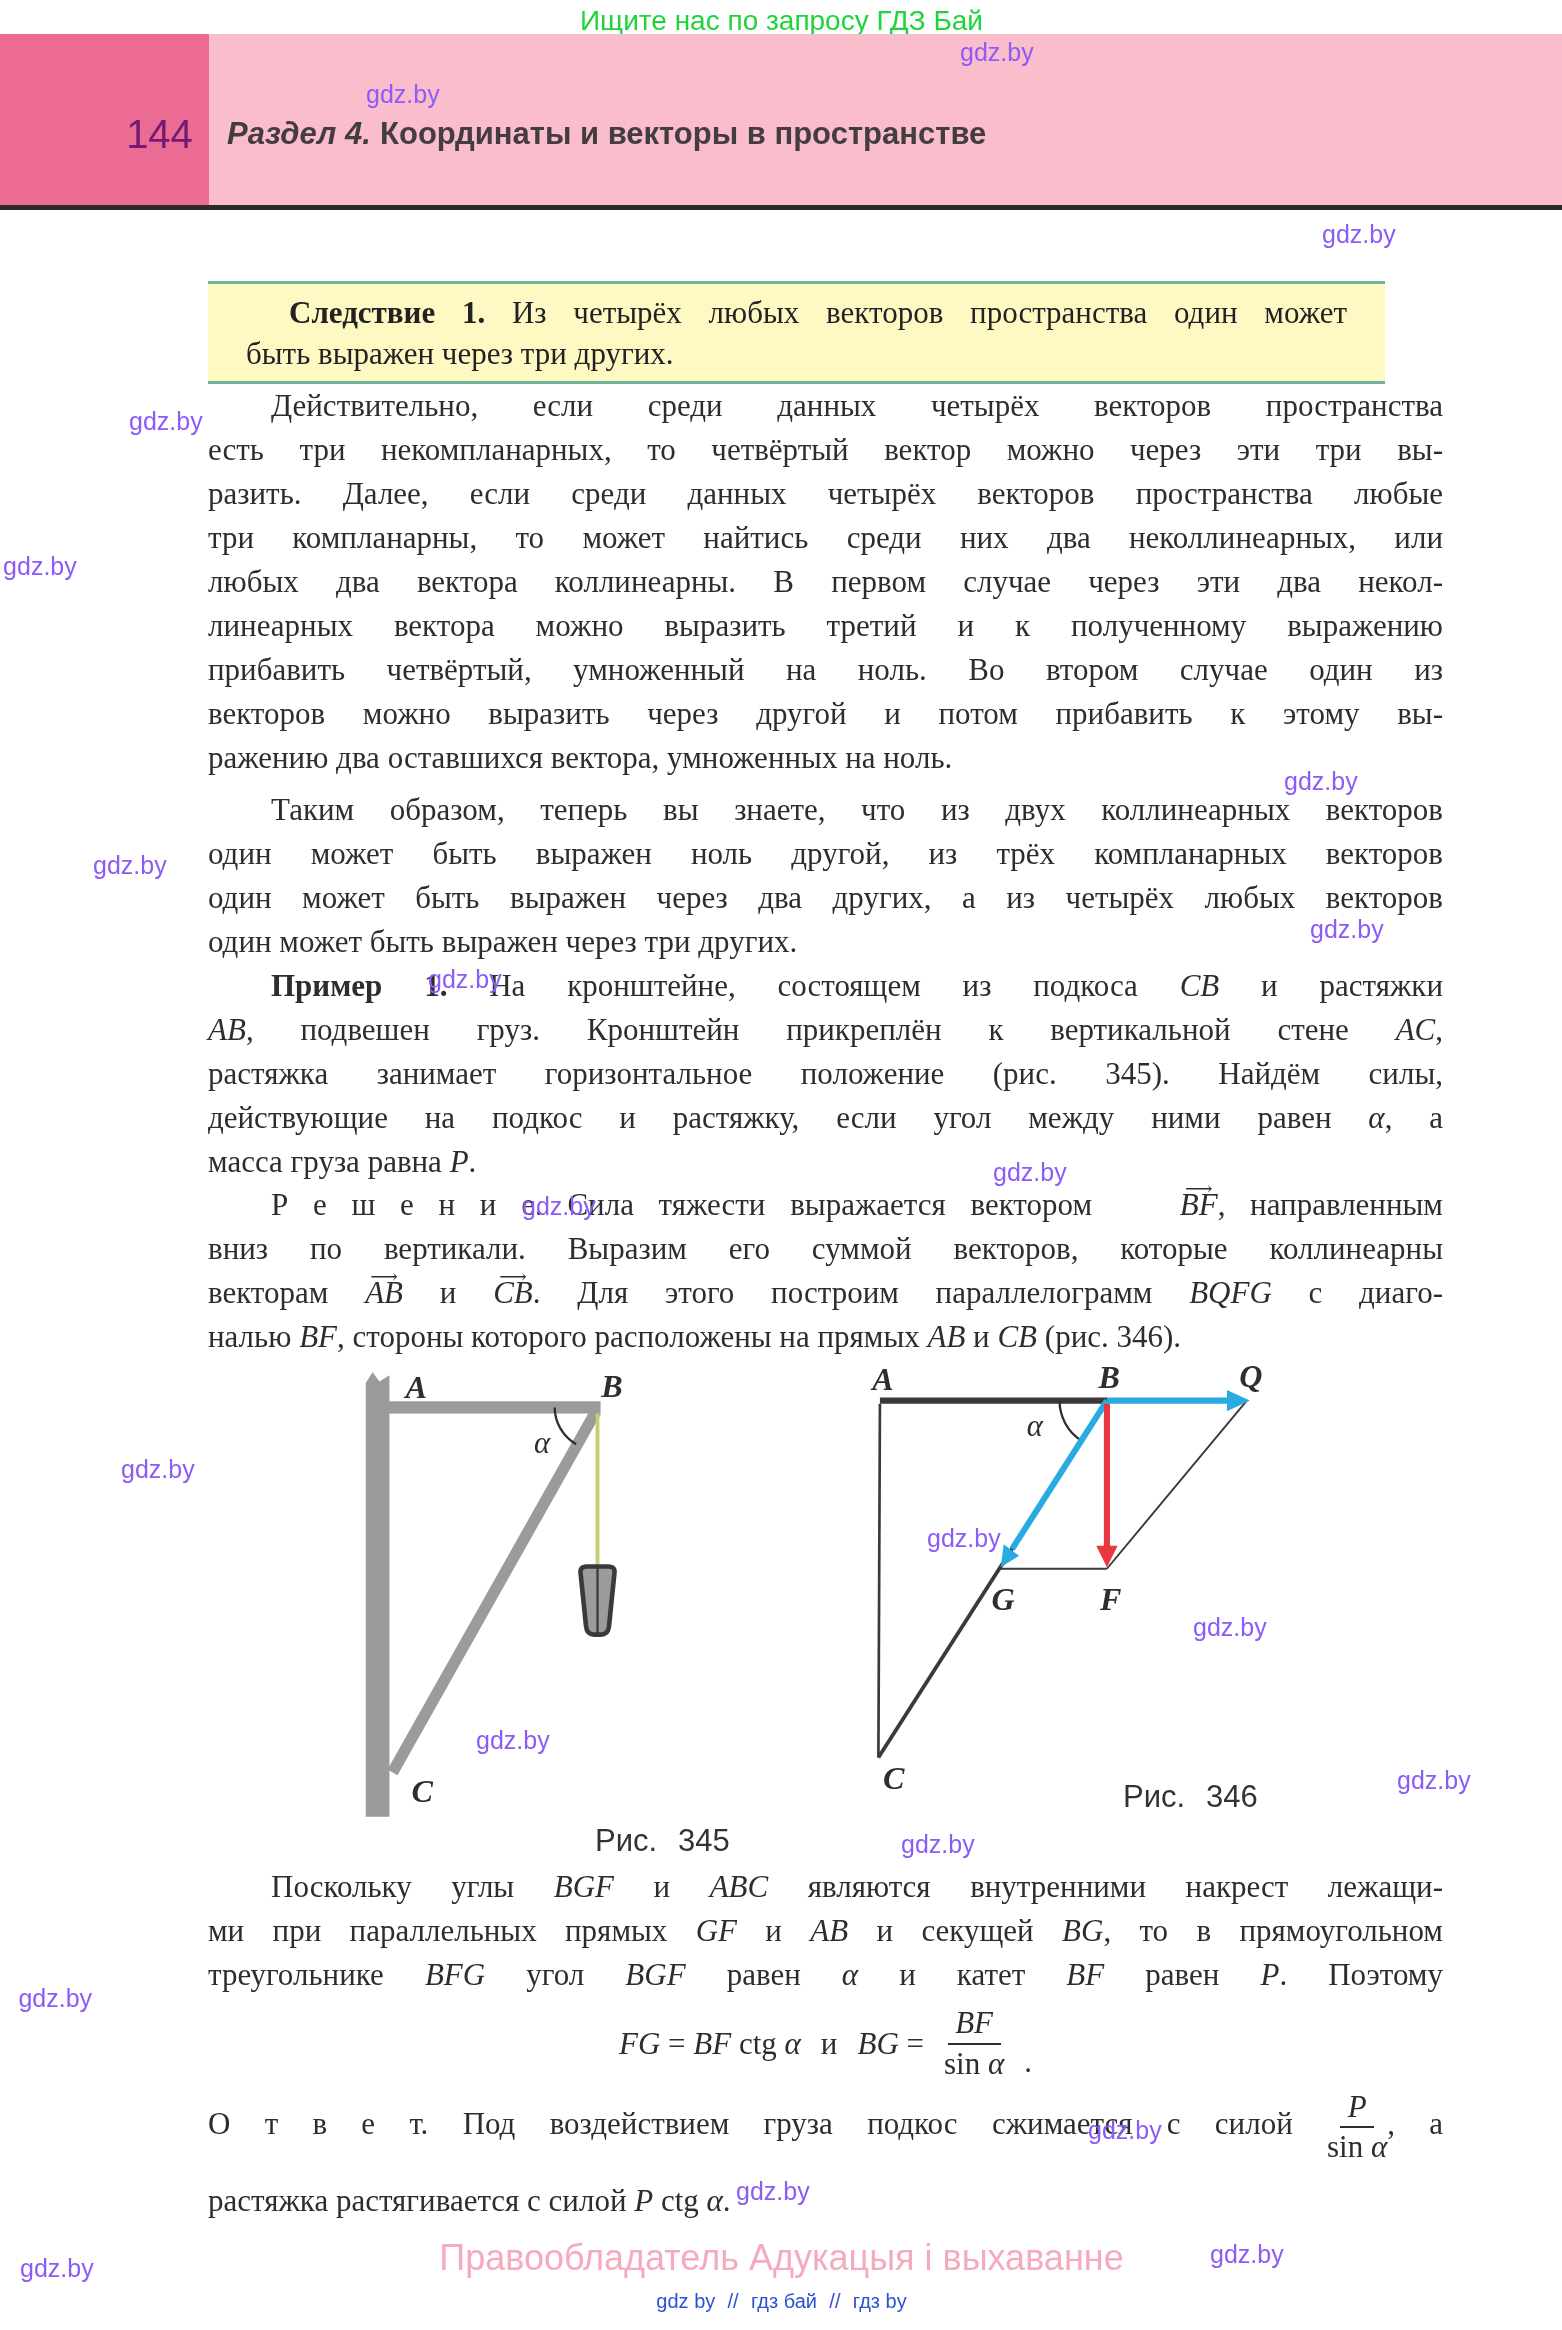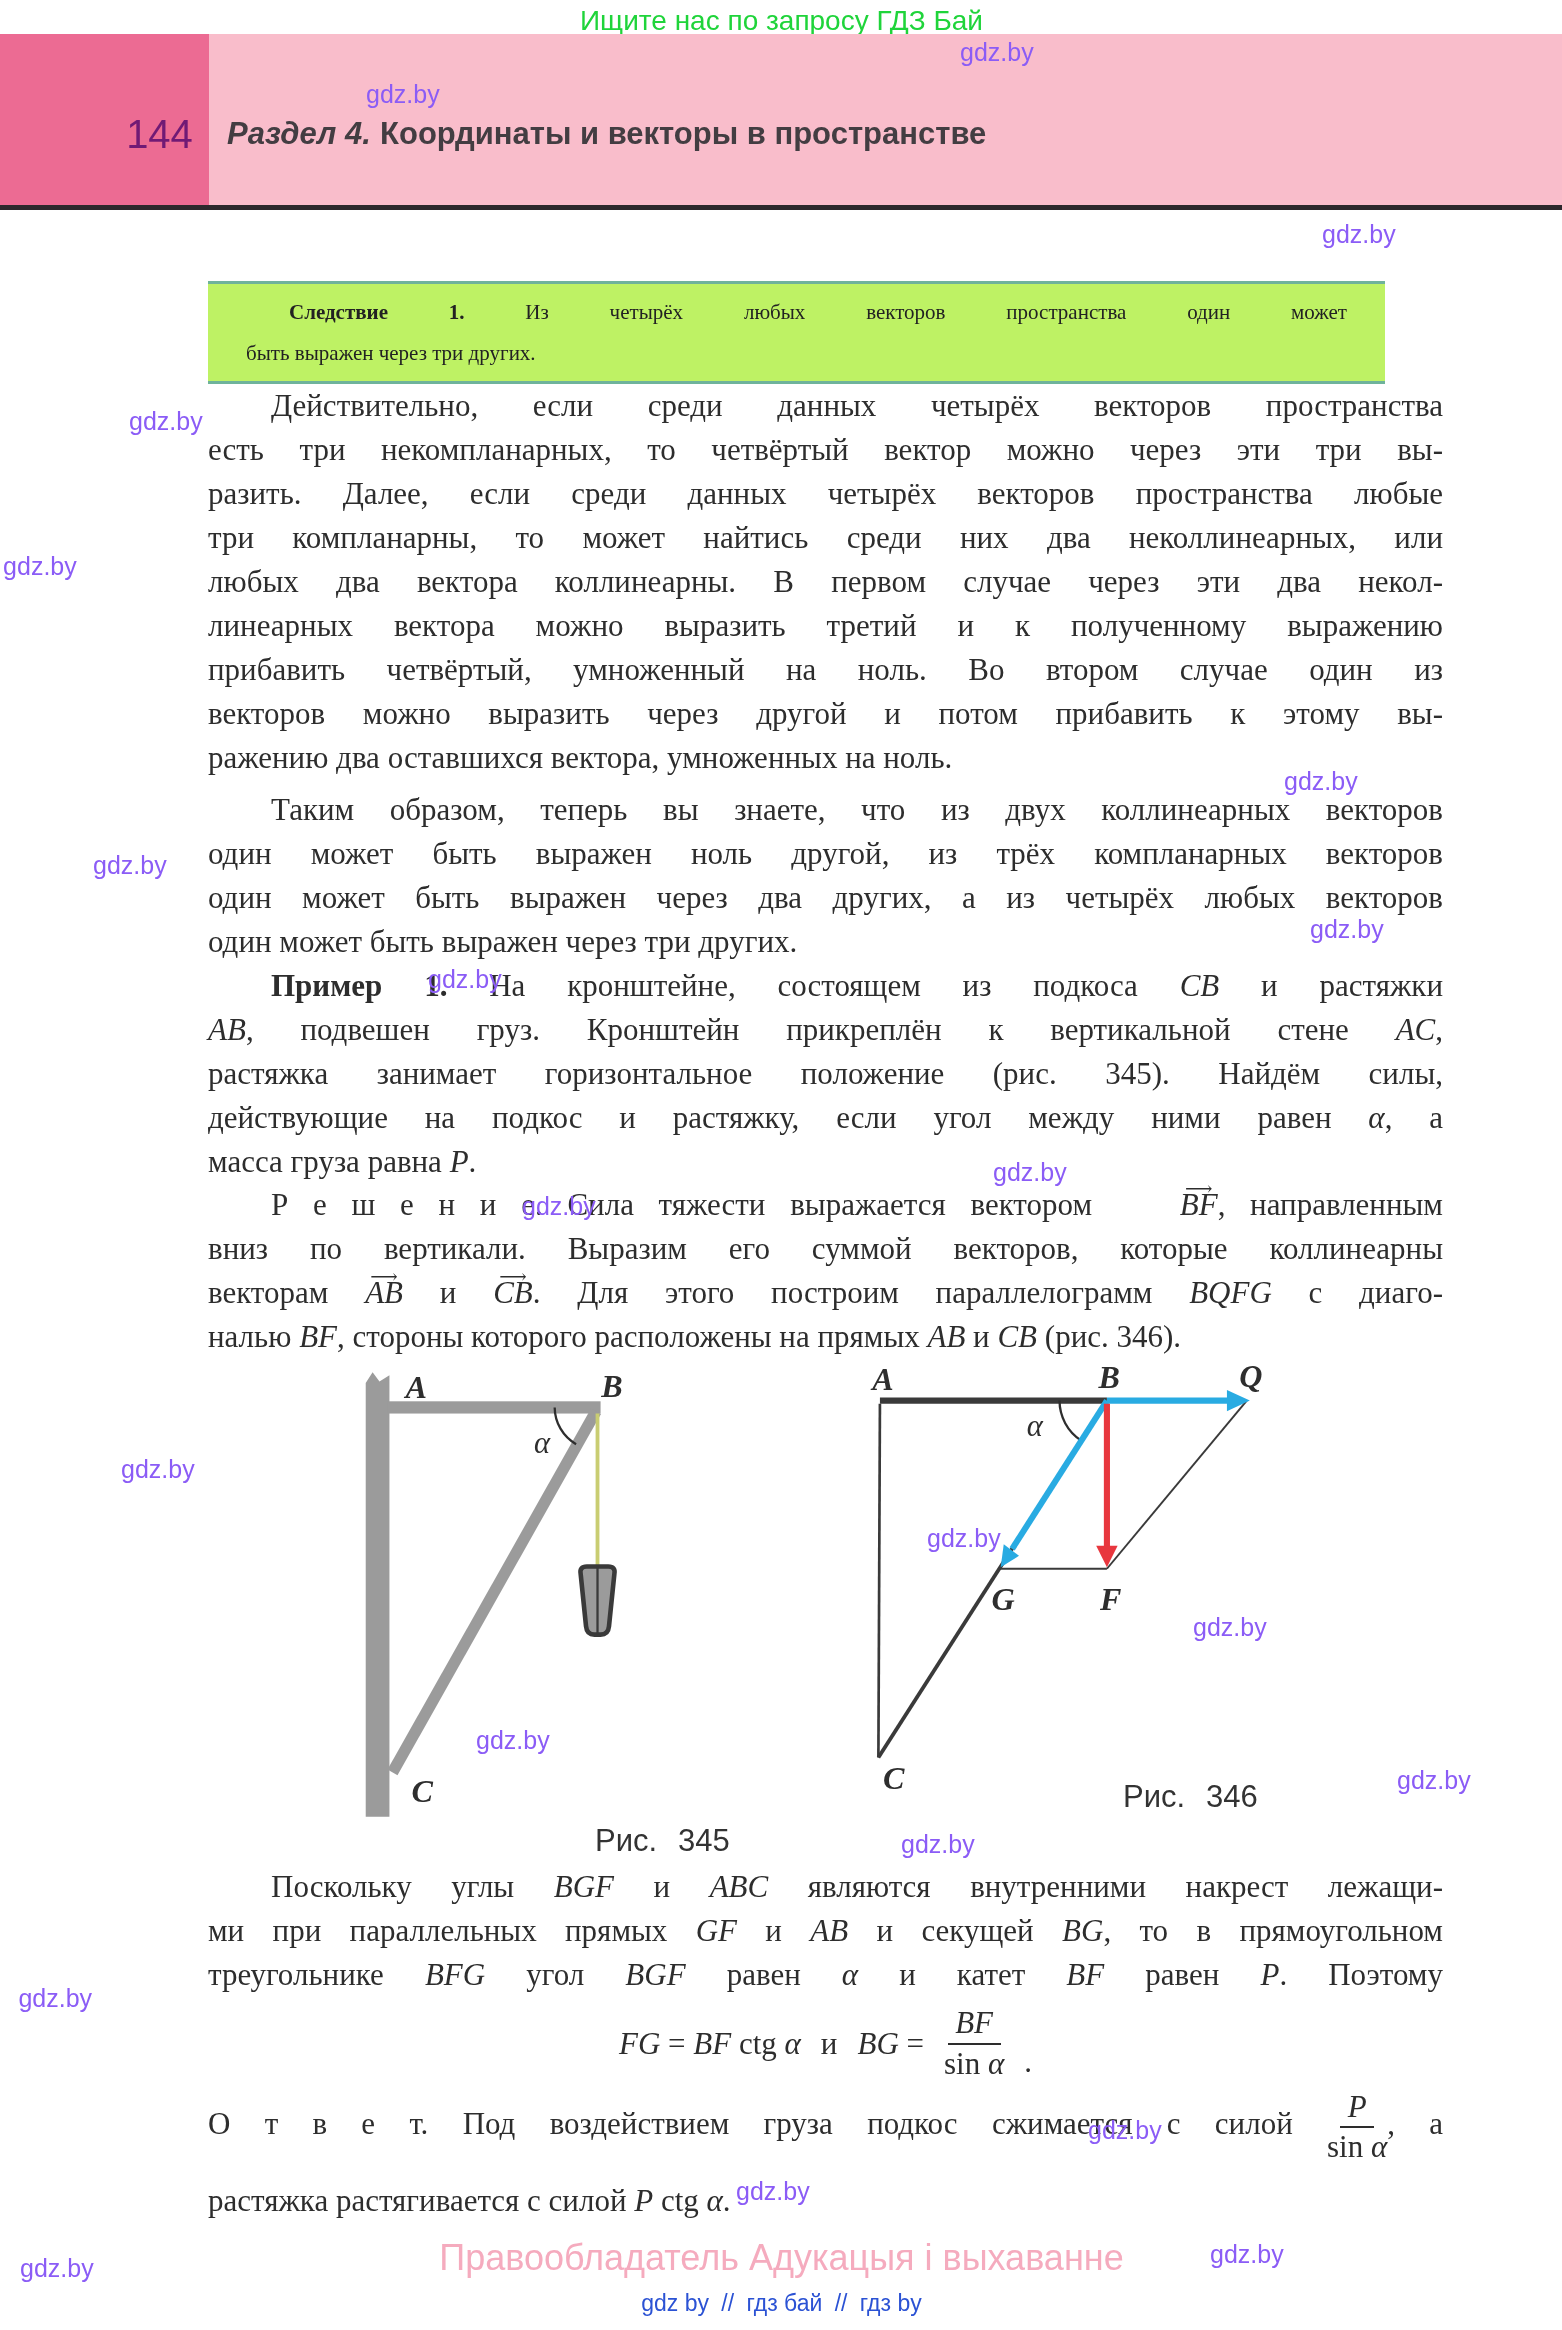--- a/index.html
+++ b/index.html
@@ -20,22 +20,22 @@
                font-size:40px;font-weight:500;color:#701a75;}
   .section-line{position:absolute;left:227px;top:116px;white-space:nowrap;
                 font-family:"Liberation Sans","DejaVu Sans",sans-serif;
                 font-size:31px;color:#433d42;}
   .section-line .sec-label{font-style:italic;font-weight:600;}
   .section-line .sec-title{font-weight:700;margin-left:9.2px;}
   .header-rule{position:absolute;top:205px;left:0;width:100%;height:4.6px;background:#2d282c;}
 
   
   .corollary{position:absolute;left:208px;top:281px;width:1177px;box-sizing:border-box;
-             background:#bef264;border-top:3.8px solid #6fb39b;border-bottom:3.8px solid #6fb39b;
-             padding:7.7px 38px;font-size:21px;line-height:41px;color:#222;}
+             background:#fef9c3;border-top:3.8px solid #6fb39b;border-bottom:3.8px solid #6fb39b;
+             padding:7.7px 38px;font-size:31px;line-height:41px;color:#222;}
   .corollary .tline{text-align:justify;text-align-last:justify;}
   .corollary .tline:first-child{text-indent:43px;}
   .corollary .tline:last-child{text-align-last:left;}
 
   
   .para{position:absolute;left:208px;width:1235px;font-size:31px;line-height:44px;color:#2d2d2d;}
   .para .tline{text-align:justify;text-align-last:justify;}
   .para .tline:first-child{text-indent:63px;}
   .para .tline:last-child{text-align-last:left;}
   .para.jall .tline:last-child{text-align-last:justify;}
@@ -74,21 +74,21 @@
   #ans1 .frac{line-height:1.15;}
   #ans2{position:absolute;left:208px;top:2179px;width:1235px;font-size:31px;line-height:44px;
         text-align:left;}
 
   
   .copyright{position:absolute;top:2237px;left:0;width:100%;text-align:center;
              font-family:"Liberation Sans","DejaVu Sans",sans-serif;
              font-size:36px;color:#f5abbe;}
   .links{position:absolute;top:2290px;left:0;width:100%;text-align:center;
          font-family:"Liberation Sans","DejaVu Sans",sans-serif;
-         font-size:23px;color:#2b52d4;}
+         font-size:20px;color:#2b52d4;}
   .links a{color:#2b52d4;text-decoration:none;margin:0 7.7px;cursor:pointer;}
   .links .sep{margin:0 4.6px;}
 
   
   .wm{position:absolute;font-family:"Liberation Sans","DejaVu Sans",sans-serif;
       font-size:25px;color:#8b5cf6;white-space:nowrap;}
 </style>
 </head>
 <body>
 

